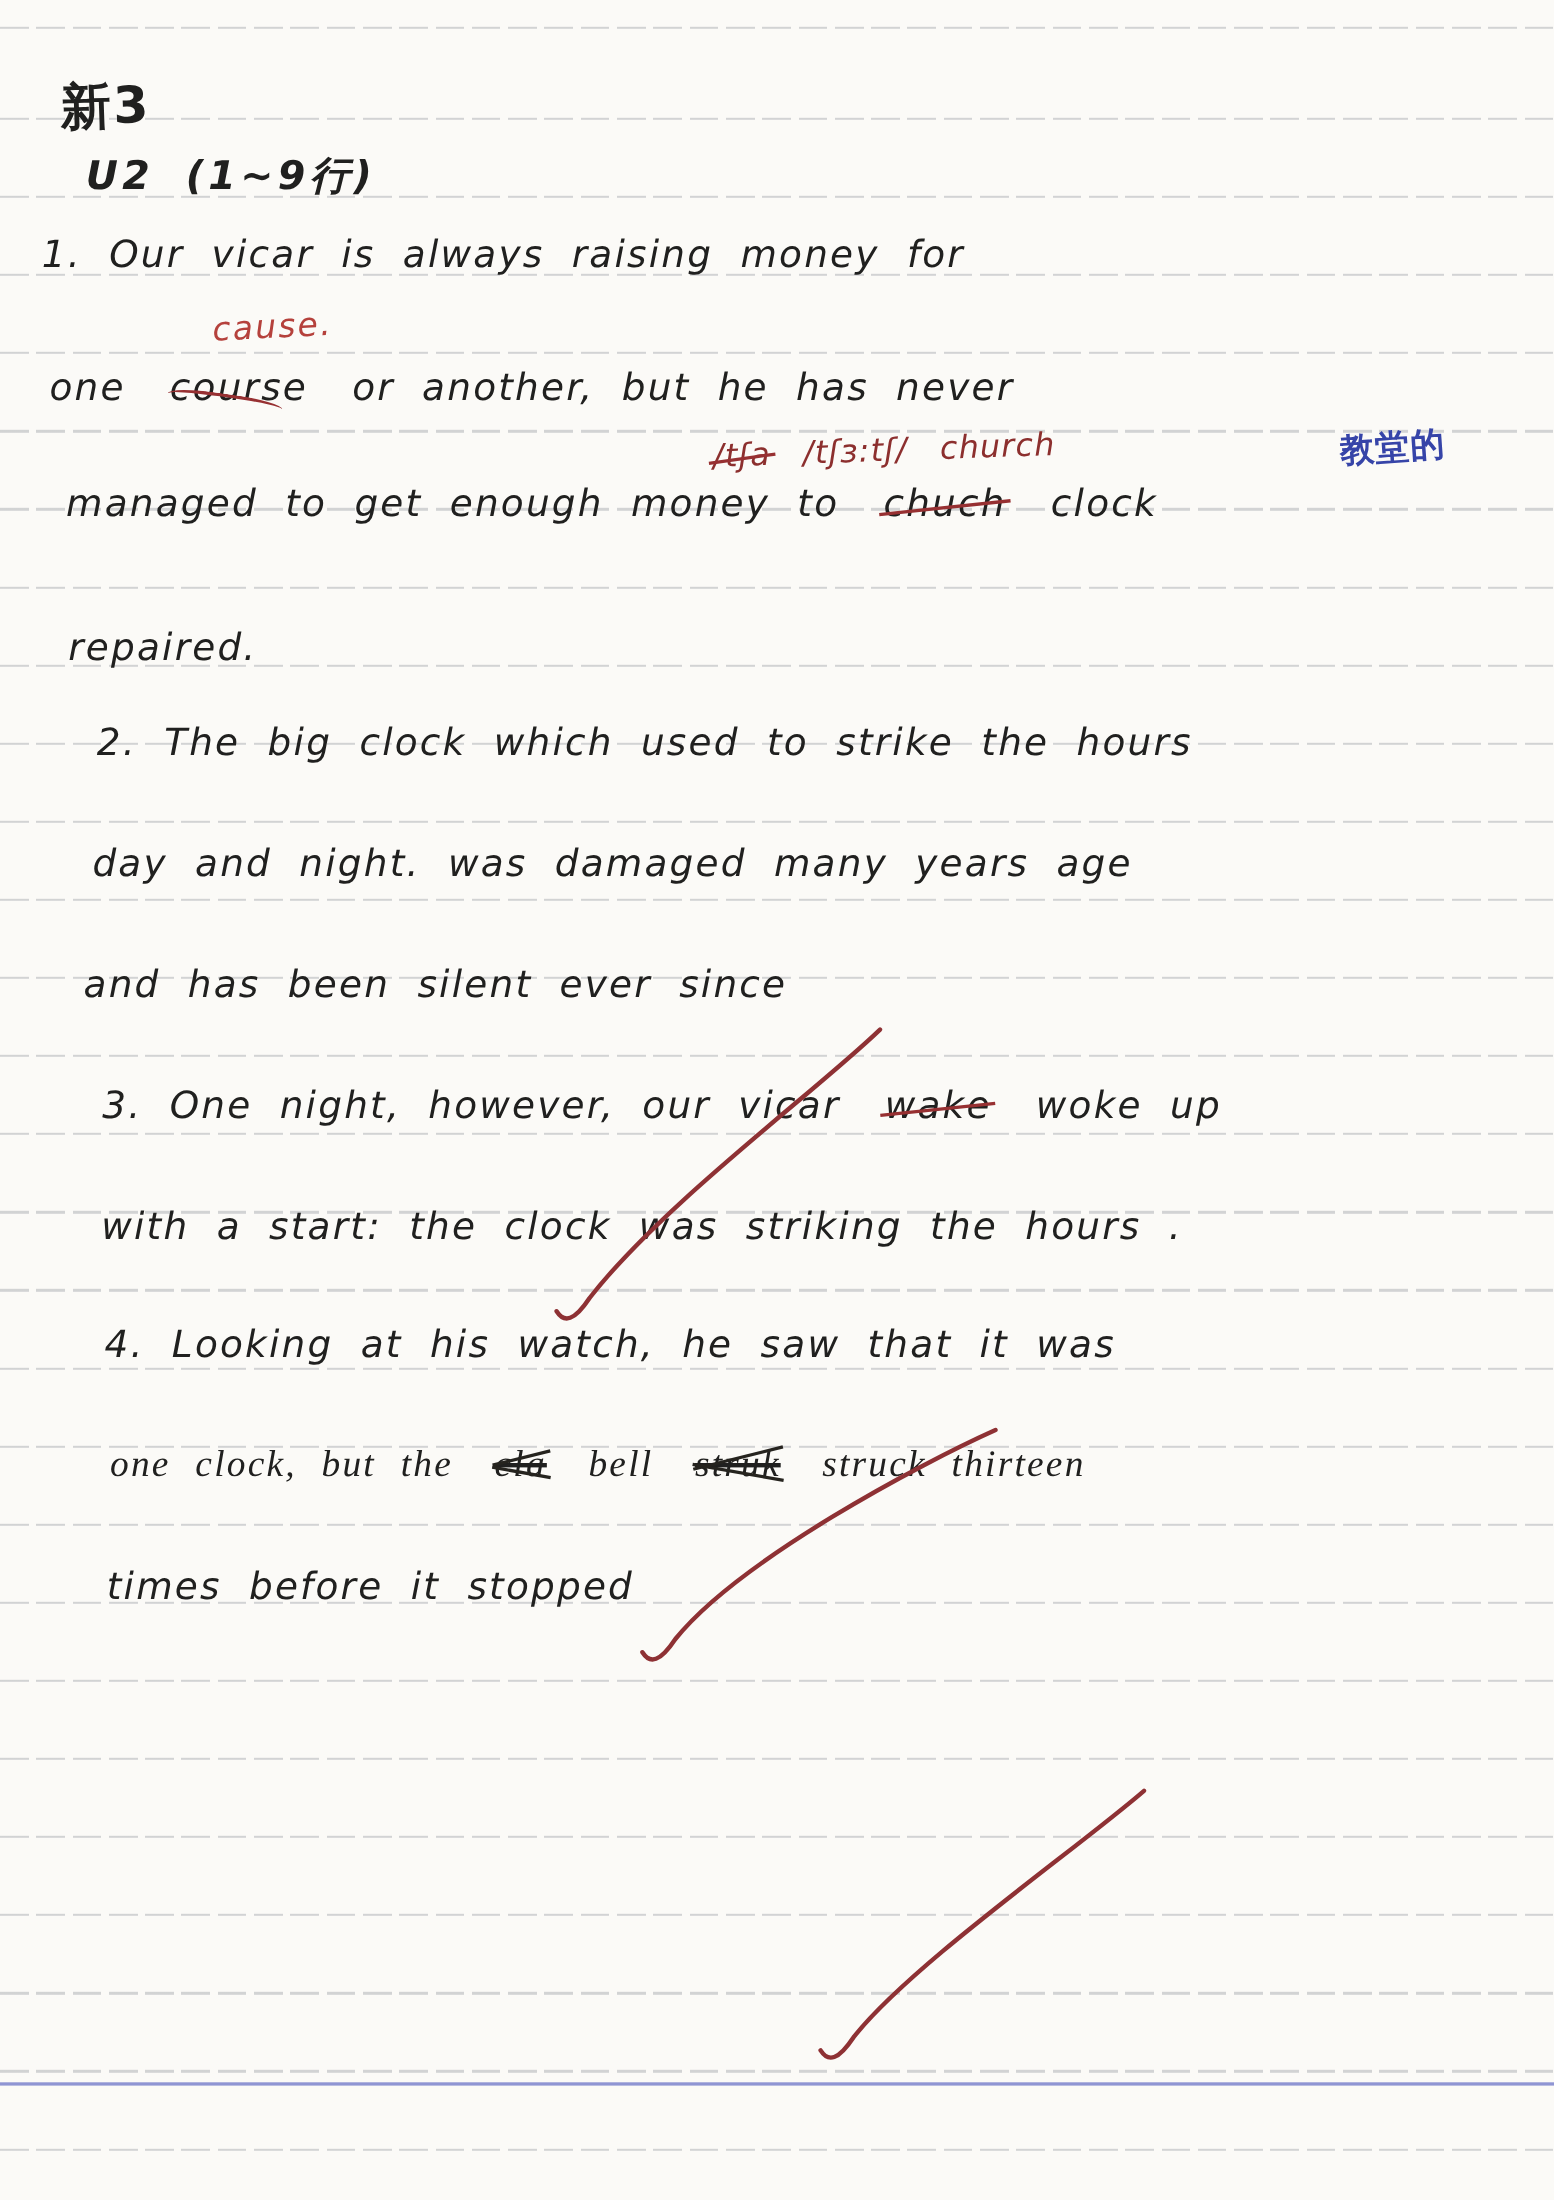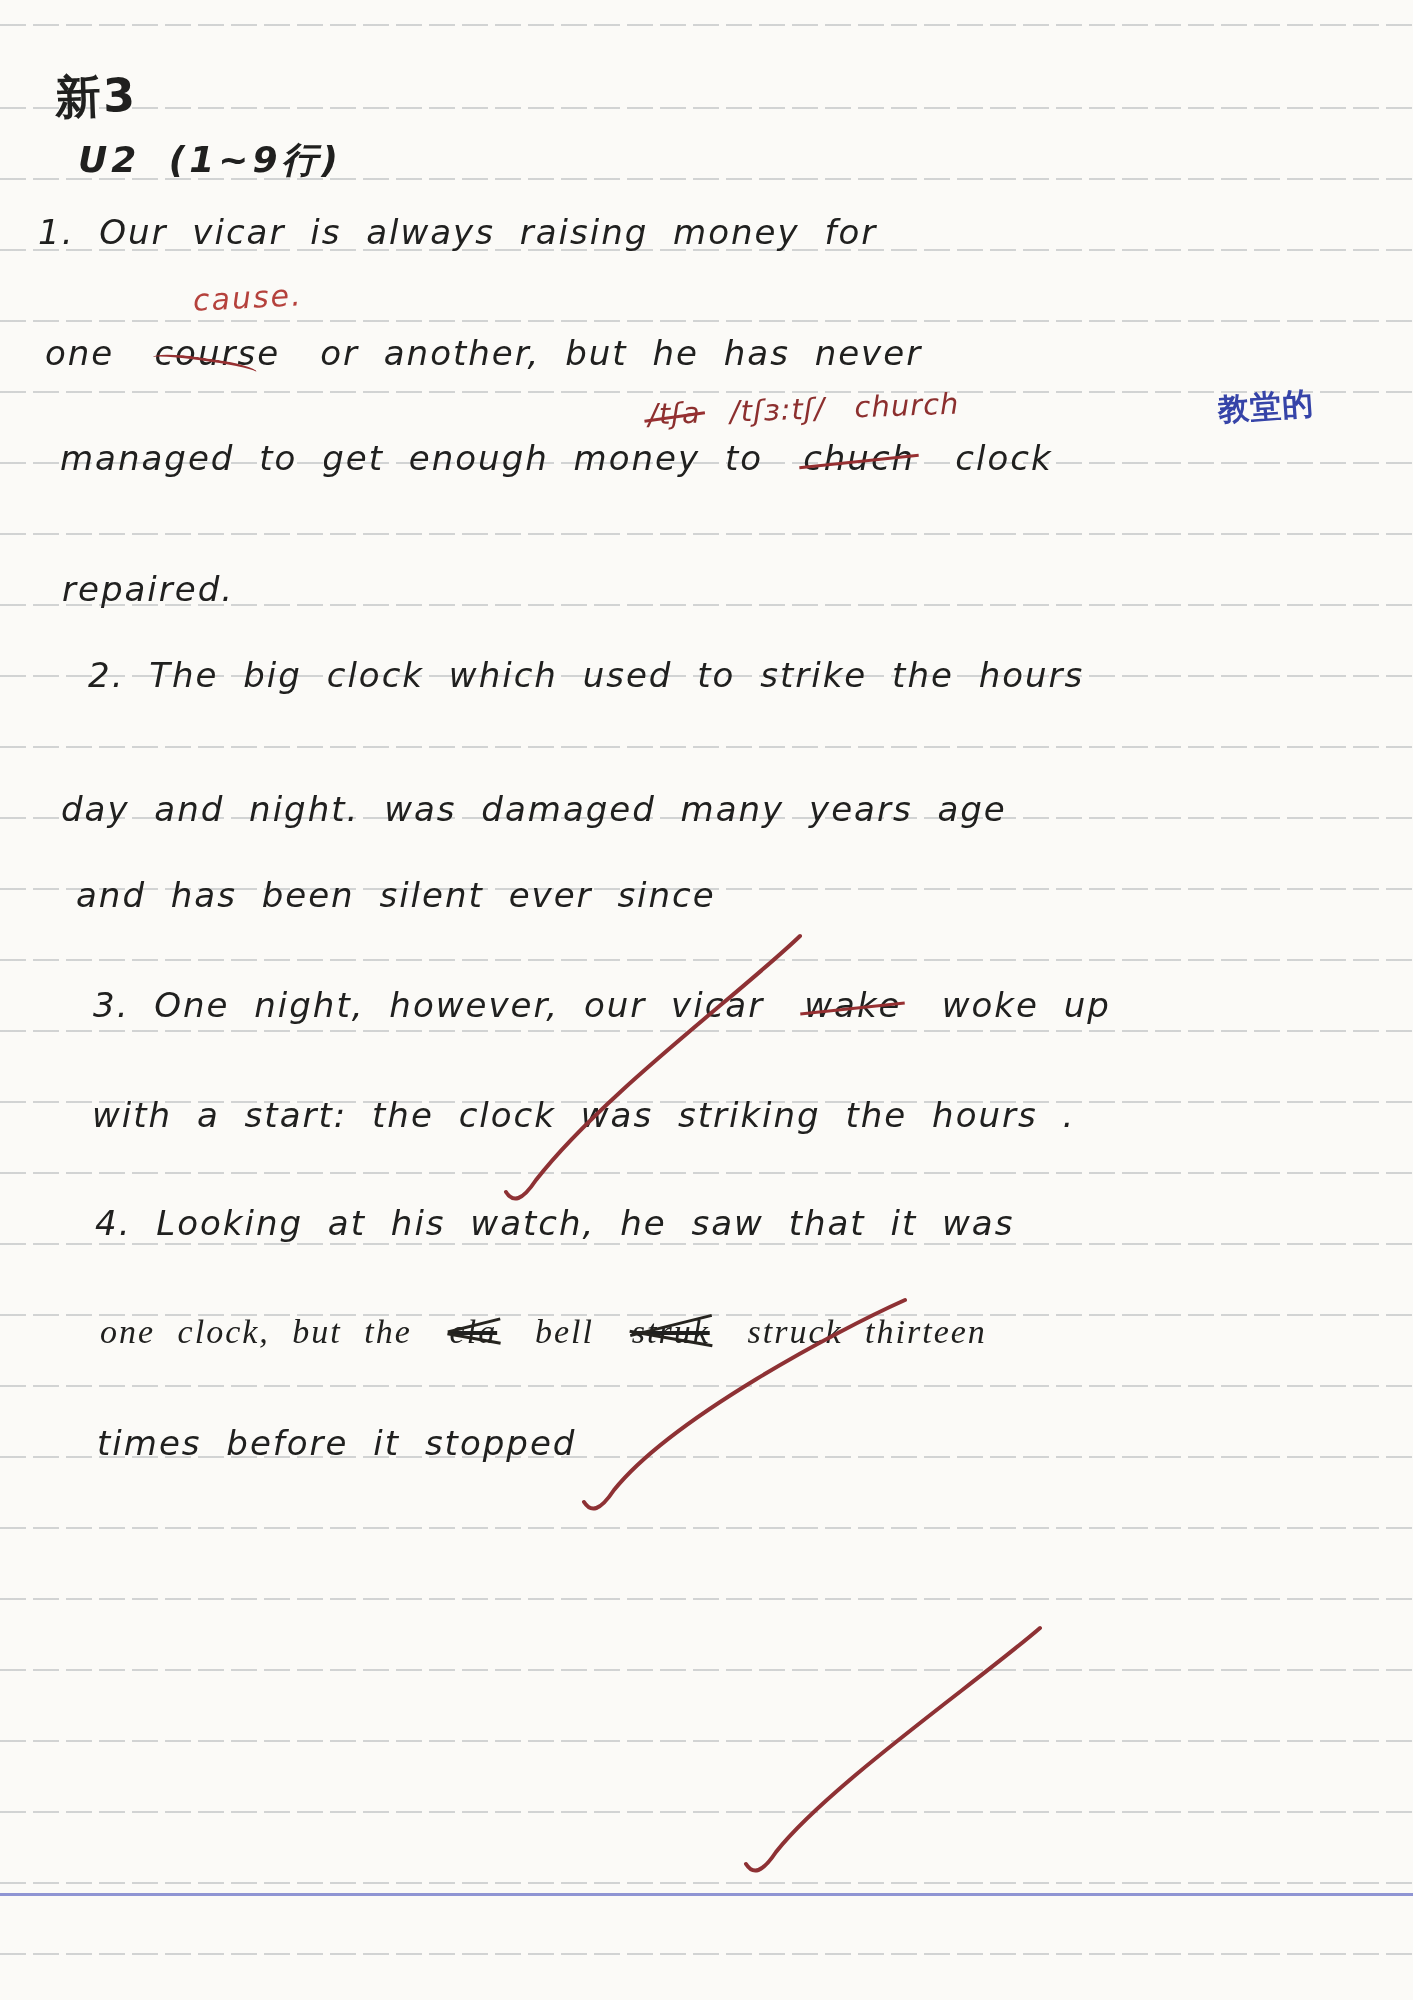--- a/index.html
+++ b/index.html
@@ -92,21 +92,21 @@
     <span class="seg">clock</span>
   </div>
 
   <div class="hw" style="left:62px;top:550px;margin-top:19px;">
     <span class="seg">repaired.</span>
   </div>
 
   <div class="hw" style="left:88px;top:655px;">
     <span class="seg">2. The big clock which used to strike the hours</span>
   </div>
-  <div class="hw" style="left:61px;top:765px;margin-top:24px;">
+  <div class="hw" style="left:84px;top:765px;">
     <span class="seg">day and night. was damaged many years age</span>
   </div>
   <div class="hw" style="left:76px;top:875px;font-style:italic;">
     <span class="seg">and has been silent ever since</span>
   </div>
 
   <div class="hw" style="left:93px;top:985px;">
     <span class="seg">3. One night, however, our vicar</span>
     <span class="seg strike-red">wake</span>
     <span class="seg">woke up</span>

